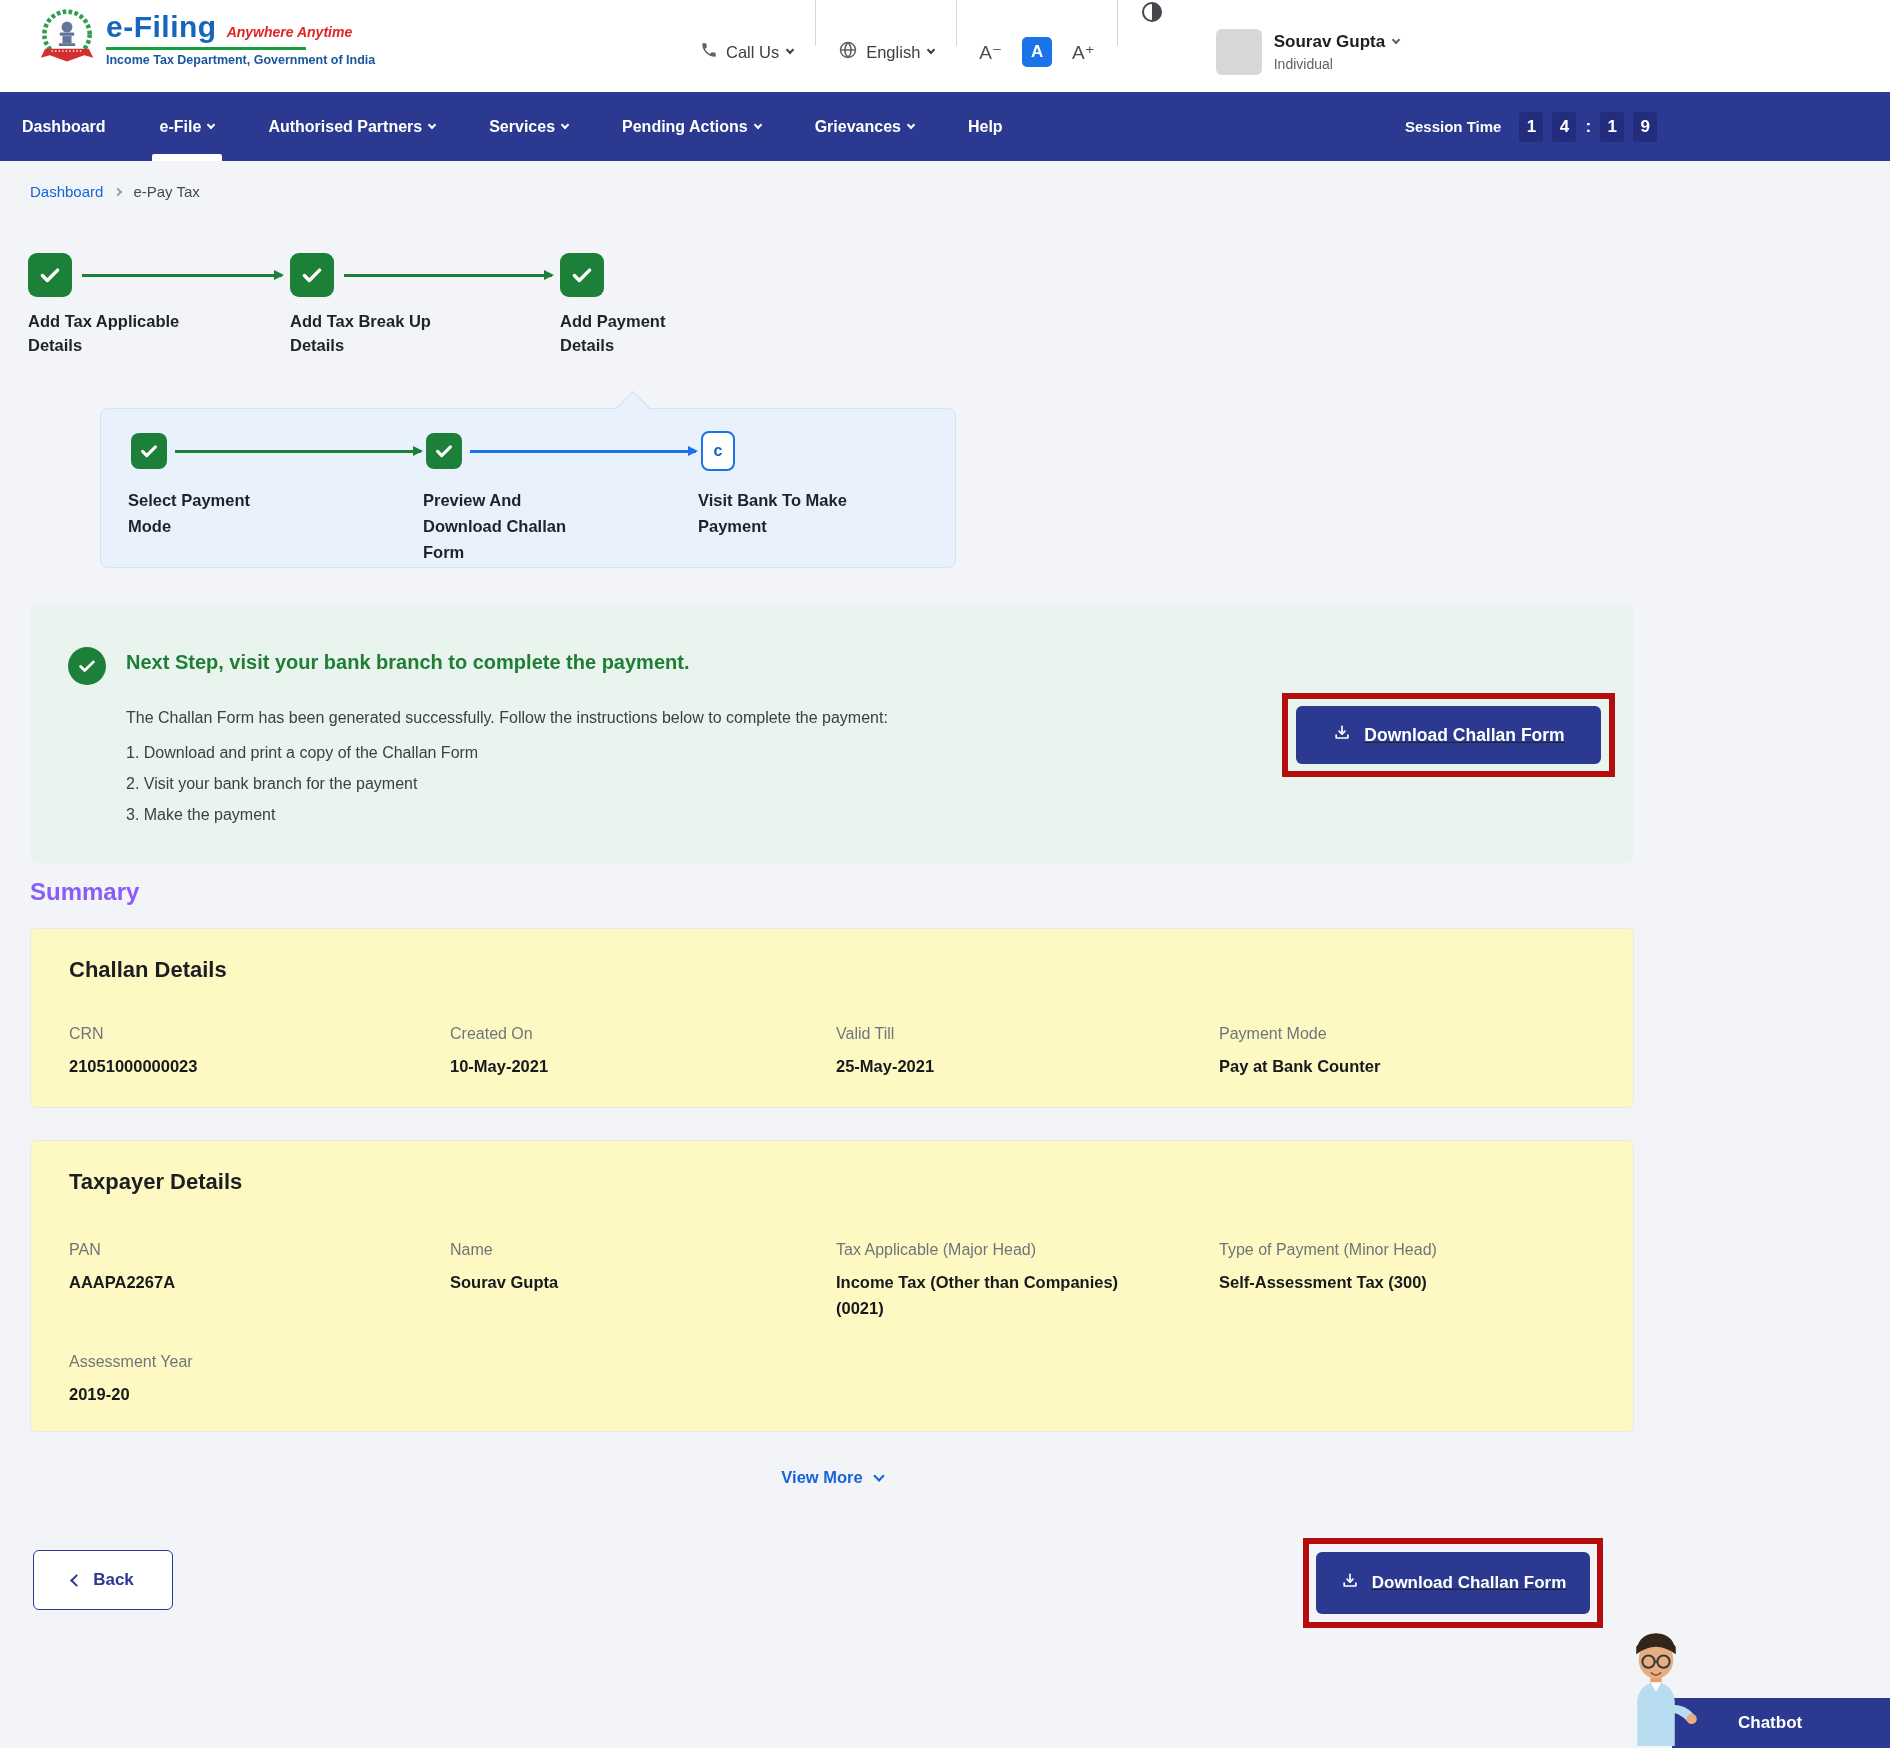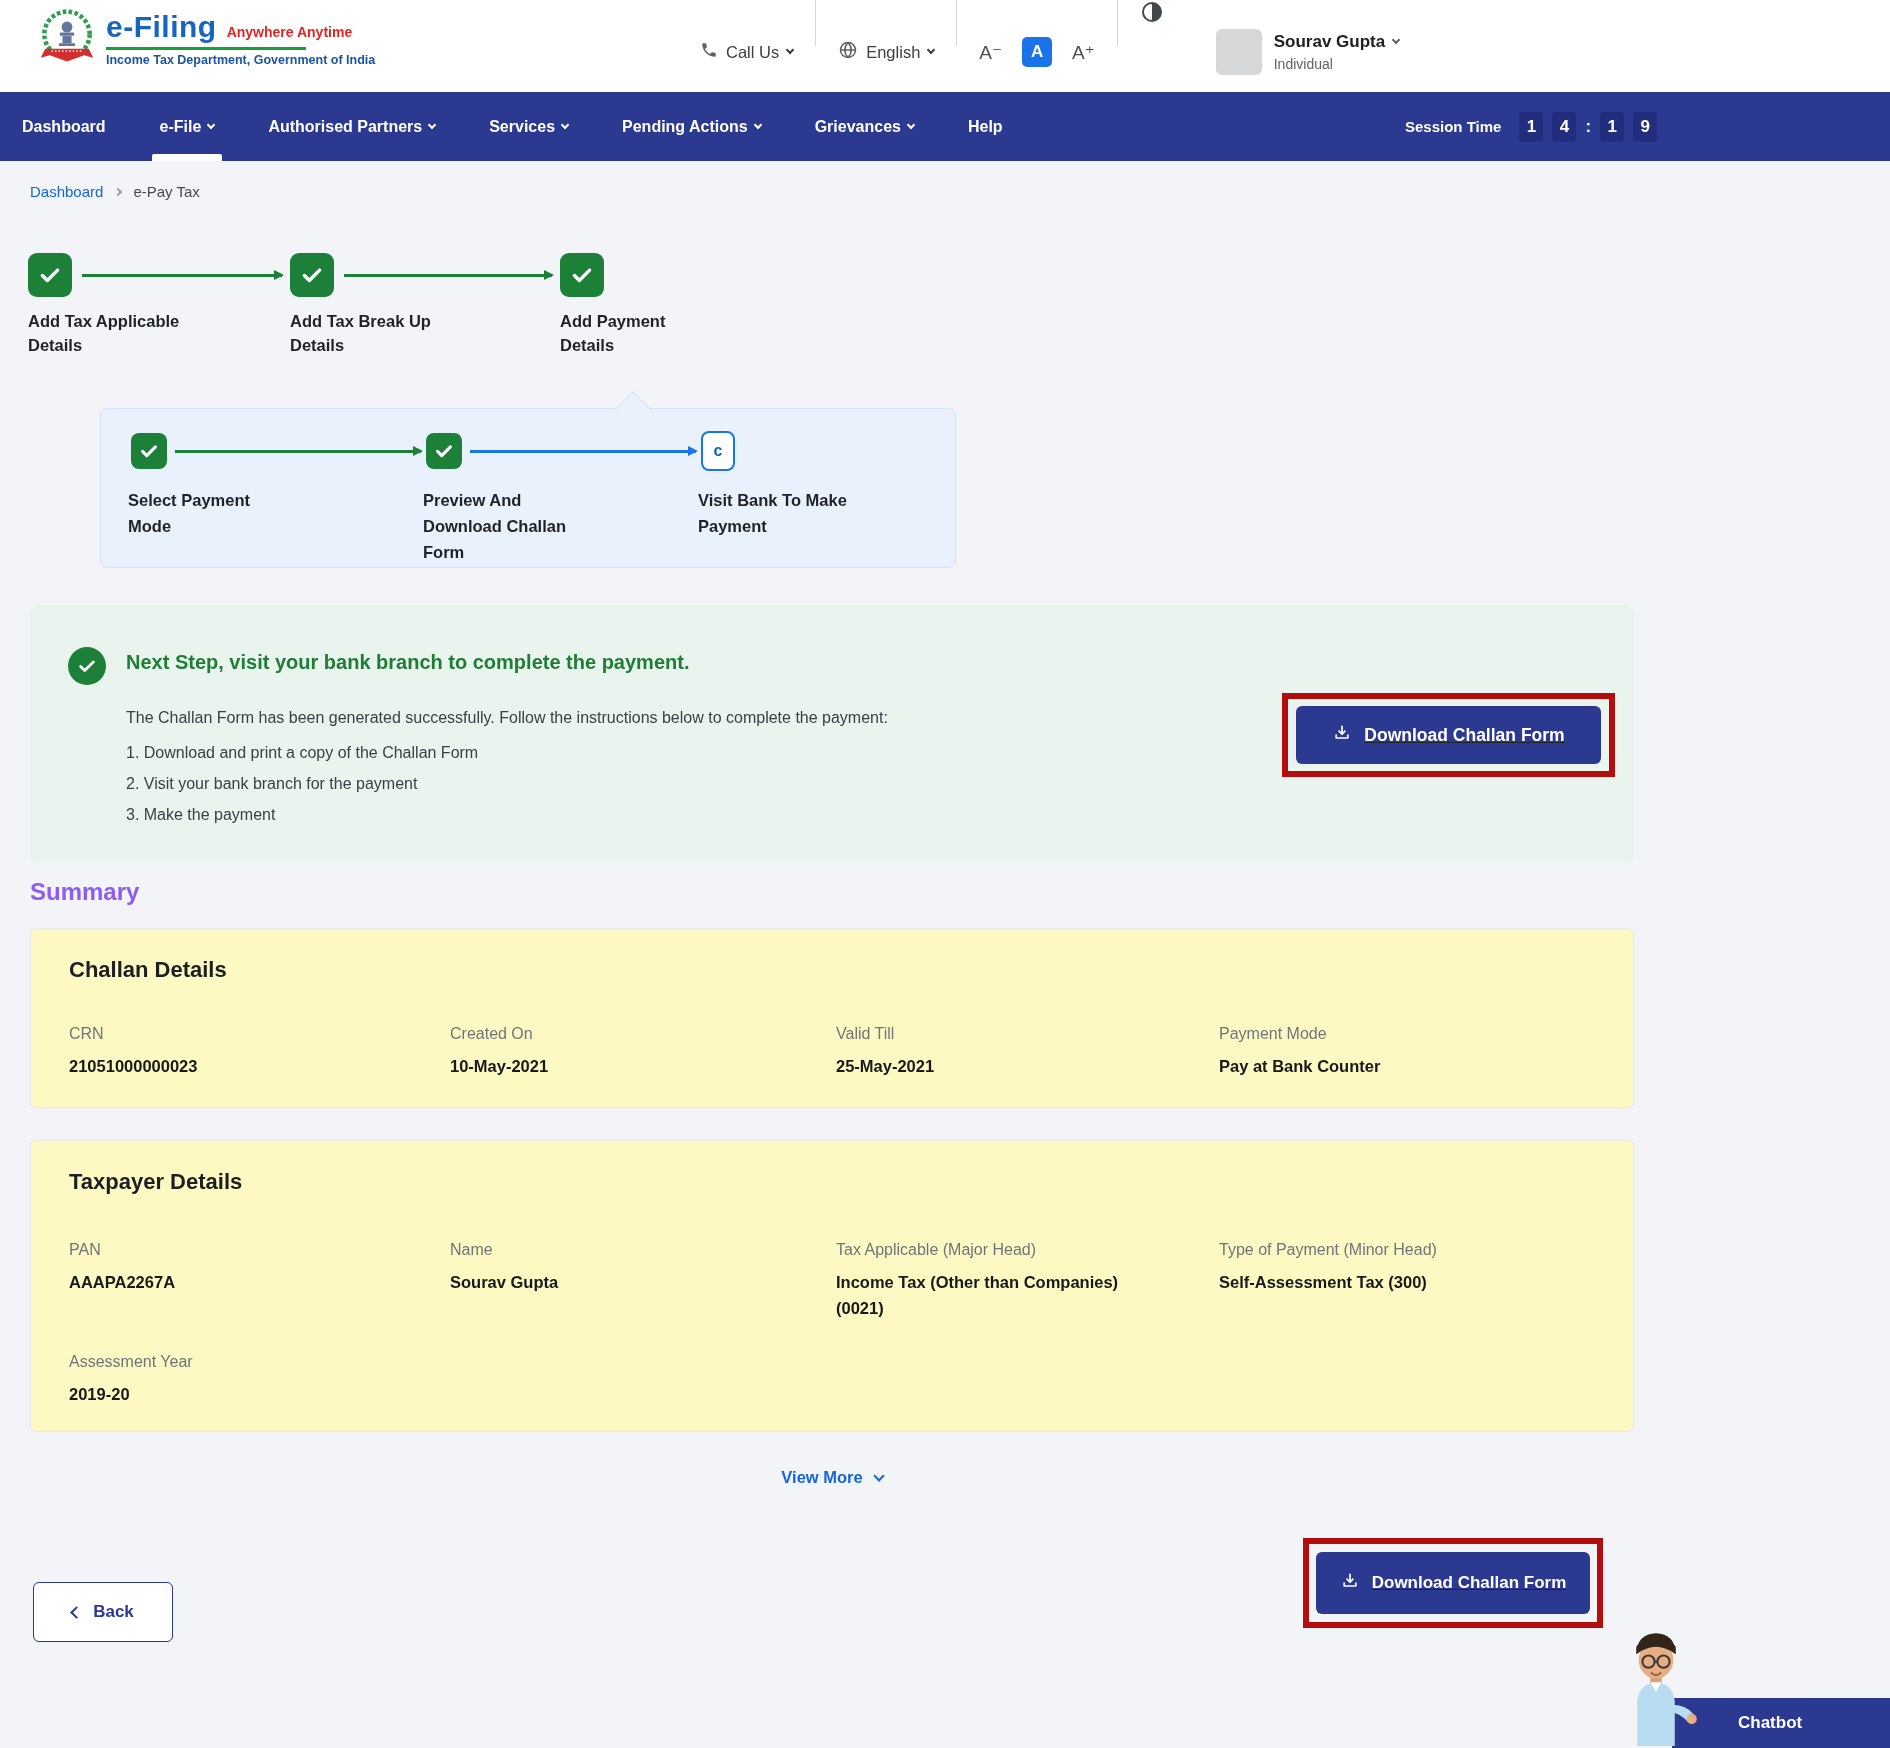--- a/index.html
+++ b/index.html
@@ -8,21 +8,21 @@
     font-family:"Liberation Sans","DejaVu Sans",sans-serif;
     background:#f2f4f8; color:#212529; overflow:hidden; position:relative;
   }
 
   
   .header { position:absolute; left:0; top:0; width:1890px; height:92px; background:#ffffff; }
   .emblem { position:absolute; left:38px; top:7px; }
   .brand { position:absolute; left:106px; top:10px; }
   .brand-row1 { display:flex; align-items:baseline; gap:10px; }
   .brand-title { font-size:30px; font-weight:700; color:#1666c0; letter-spacing:.5px; }
-  .brand-tag { font-size:14px; font-weight:700; color:#e02424; }
+  .brand-tag { font-size:14px; font-style:italic; font-weight:700; color:#e02424; }
   .brand-rule { width:200px; height:3px; background:#17a03a; margin:3px 0 3px 0; }
   .brand-sub { font-size:12.5px; font-weight:700; color:#1b55a0; }
   .hdr-right { position:absolute; left:700px; top:0; height:104px; display:flex; gap:22px; }
   .hdr-item { display:flex; align-items:center; gap:8px; font-size:16.5px; color:#3c4043; cursor:pointer; }
   .vdiv { width:1px; height:46px; background:#d3d6db; }
   .chev { display:inline-block; width:8px; height:8px; border-right:2px solid currentColor; border-bottom:2px solid currentColor; transform:rotate(45deg); margin-top:-5px; }
   .chev.sm { width:6px; height:6px; }
   .fontctl { display:flex; align-items:center; gap:20px; }
   .fbtn { font-size:19px; color:#4a4e53; font-weight:500; cursor:pointer; }
   .fbtn.boxed { background:#1a73e8; color:#fff; width:30px; height:30px; border-radius:5px; display:flex; align-items:center; justify-content:center; font-size:17px; font-weight:700; }
@@ -91,21 +91,21 @@
   .f-label { font-size:16px; color:#6f757b; margin-bottom:10px; }
   .f-value { font-size:16.5px; font-weight:700; color:#17191b; line-height:26px; }
   .c1 { left:38px; width:320px; } .c2 { left:419px; width:330px; } .c3 { left:805px; width:330px; } .c4 { left:1188px; width:390px; }
   .row1 { top:96px; } .row1b { top:100px; } .row2b { top:212px; }
 
   .viewmore { position:absolute; left:30px; top:1468px; width:1604px; text-align:center; }
   .viewmore-inner { display:inline-flex; align-items:center; gap:12px; color:#1565d8; font-size:16.5px; font-weight:700; cursor:pointer; }
   .viewmore-inner .chev { margin-top:-4px; }
 
   
-  .back-btn { position:absolute; left:33px; top:1550px; width:140px; height:60px; background:#fff; border:1.5px solid #2b3990; border-radius:6px; display:flex; align-items:center; justify-content:center; gap:12px; color:#2b3990; font-size:17px; font-weight:700; cursor:pointer;margin-top:32px; }
+  .back-btn { position:absolute; left:33px; top:1550px; width:140px; height:60px; background:#fff; border:1.5px solid #2b3990; border-radius:6px; display:flex; align-items:center; justify-content:center; gap:12px; color:#2b3990; font-size:17px; font-weight:700; cursor:pointer; }
   .back-chev { width:9px; height:9px; border-left:2.5px solid #2b3990; border-bottom:2.5px solid #2b3990; transform:rotate(45deg); }
   .redbox.b2 { position:absolute; left:1303px; top:1538px; width:300px; height:90px; }
   .redbox.b2 .btn-primary { width:274px; height:62px; font-size:17px; }
 
   
   .chat-bar { position:absolute; left:1672px; top:1698px; width:218px; height:50px; background:#2b3990; display:flex; align-items:center; padding-left:66px; color:#fff; font-size:17px; font-weight:700; cursor:pointer; }
   .chat-man { position:absolute; left:1608px; top:1626px; z-index:5; }
 </style>
 </head>
 <body>

